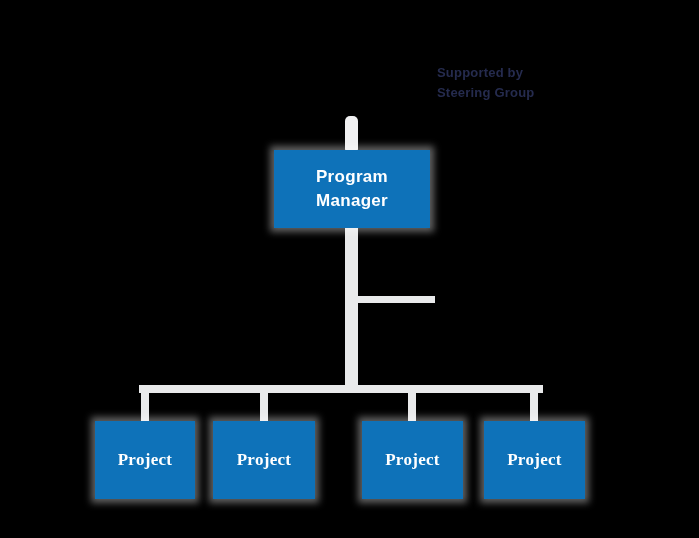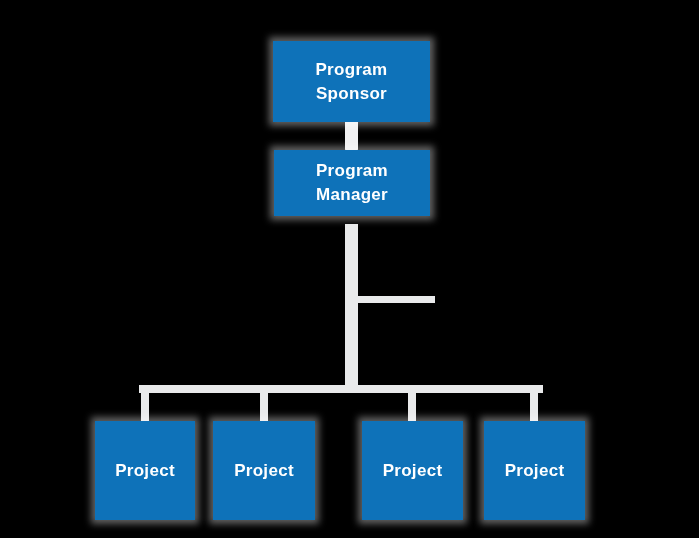--- a/index.html
+++ b/index.html
@@ -35,23 +35,23 @@
     position:absolute;z-index:2;
     background:var(--box-blue);
     color:var(--box-text);
     display:flex;align-items:center;justify-content:center;
     text-align:center;
     font-weight:700;font-size:17px;line-height:24px;letter-spacing:.3px;
     box-shadow:0 0 7px 4px rgba(255,255,255,0.38);
   }
   .node span{display:inline-block;max-width:125px;}
   .n-sponsor{left:273px;top:41px;width:157px;height:81px;}
-  .n-manager{left:274px;top:150px;width:156px;height:66px;}
+  .n-manager{left:274px;top:150px;width:156px;height:78px;}
   .n-office{left:431px;top:256px;width:154px;height:83px;}
-  .n-project{top:421px;height:99px;}
+  .n-project{top:421px;height:78px;font-family:Liberation Serif, serif;}
   .n-project1{left:95px;width:100px;}
   .n-project2{left:213px;width:102px;}
   .n-project3{left:362px;width:101px;}
   .n-project4{left:484px;width:101px;}
   
   .annotation{
     position:absolute;z-index:3;
     left:437px;top:63px;
     color:var(--annotation-text);
     font-weight:700;font-size:13px;line-height:20px;letter-spacing:.2px;
@@ -64,33 +64,34 @@
 
   <div class="connector stub c-sponsor-manager"></div>
   <div class="connector c-trunk"></div>
   <div class="connector c-office-branch"></div>
   <div class="connector c-distro"></div>
   <div class="connector c-drop c-drop1"></div>
   <div class="connector c-drop c-drop2"></div>
   <div class="connector c-drop c-drop3"></div>
   <div class="connector c-drop c-drop4"></div>
 
-  <div class="node n-sponsor">
-    <span>Program Sponsor</span>
-  </div>
   <div class="node n-manager">
     <span>Program Manager</span>
   </div>
   <div class="node n-project n-project1">
     <span>Project</span>
   </div>
   <div class="node n-project n-project2">
     <span>Project</span>
   </div>
   <div class="node n-project n-project3">
     <span>Project</span>
   </div>
   <div class="node n-project n-project4">
     <span>Project</span>
   </div>
 
+  <div class="annotation">
+    <div>Supported by</div>
+    <div>Steering Group</div>
+  </div>
 
 </div>
 
 </body></html>

